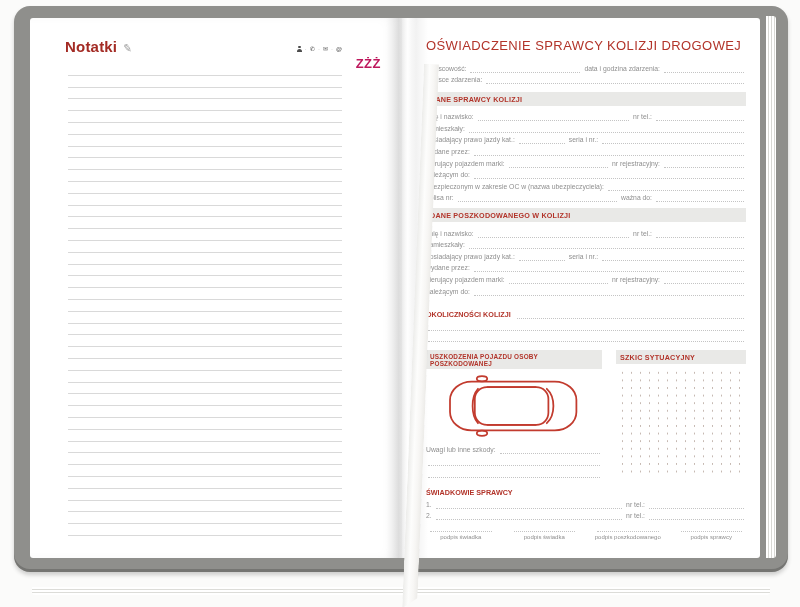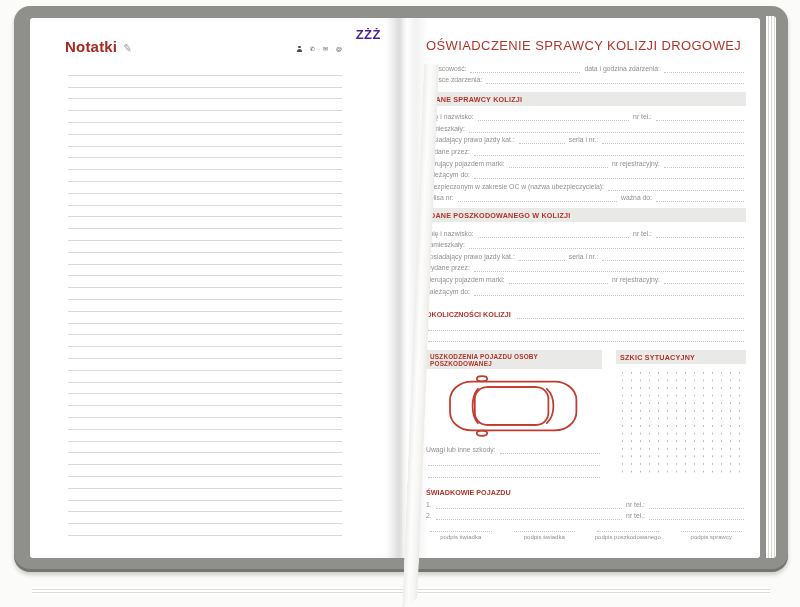--- a/index.html
+++ b/index.html
@@ -37,22 +37,22 @@
   .pencil { font-size:11px; color:#9a9a9a; margin-left:6px; font-weight:normal;
     display:inline-block; transform:rotate(8deg); }
   .lp-icons { position:absolute; top:27px; right:60px; display:flex; align-items:center;
     gap:3px; color:#4c4c4c; font-size:6px; }
   .dot-sep { color:#a5a5a5; font-size:6px; }
   .person-glyph { width:5px; height:6px; position:relative; display:inline-block; }
   .person-glyph:before { content:""; position:absolute; left:1.4px; top:0; width:2.4px;
     height:2.4px; border-radius:50%; background:#4c4c4c; }
   .person-glyph:after { content:""; position:absolute; left:0; bottom:0; width:5px;
     height:2.8px; border-radius:2.5px 2.5px 0 0; background:#4c4c4c; }
-  .lp-logo { position:absolute; top:9px; right:21px; font-size:13px; font-weight:bold;
-    color:#4c1d95; letter-spacing:0.5px; }
+  .lp-logo { position:absolute; top:38px; right:21px; font-size:13px; font-weight:bold;
+    color:#be185d; letter-spacing:0.5px; }
   .ruled { position:absolute; left:38px; right:60px; top:46px; height:473px;
     background:repeating-linear-gradient(180deg, transparent 0 10.8px, #d9d9d9 10.8px 11.8px); }
 
   
   .form { position:absolute; left:24px; right:14px; top:14px; bottom:10px;
     display:flex; flex-direction:column; color:#8f8f8f; }
   .form-title { font-size:13px; font-weight:normal; color:#b2342a; letter-spacing:0.4px;
     margin:6px 0 8px 0; }
   .row { display:flex; align-items:flex-end; height:11.6px; font-size:6.8px;
     color:#8f8f8f; }
@@ -239,21 +239,21 @@
             <span class="dots"></span>
           </div>
         </div>
         <div class="col-sketch">
           <div class="secbar">SZKIC SYTUACYJNY</div>
           <div class="dotgrid"></div>
         </div>
       </div>
 
       <div class="row mt8">
-        <span class="redlbl">ŚWIADKOWIE POJAZDU</span>
+        <span class="redlbl">ŚWIADKOWIE SPRAWCY</span>
       </div>
       <div class="row">
         <span class="lbl">1.</span>
         <span class="dots"></span>
         <span class="lbl2">nr tel.:</span>
         <span class="dots fix95"></span>
       </div>
       <div class="row">
         <span class="lbl">2.</span>
         <span class="dots"></span>

